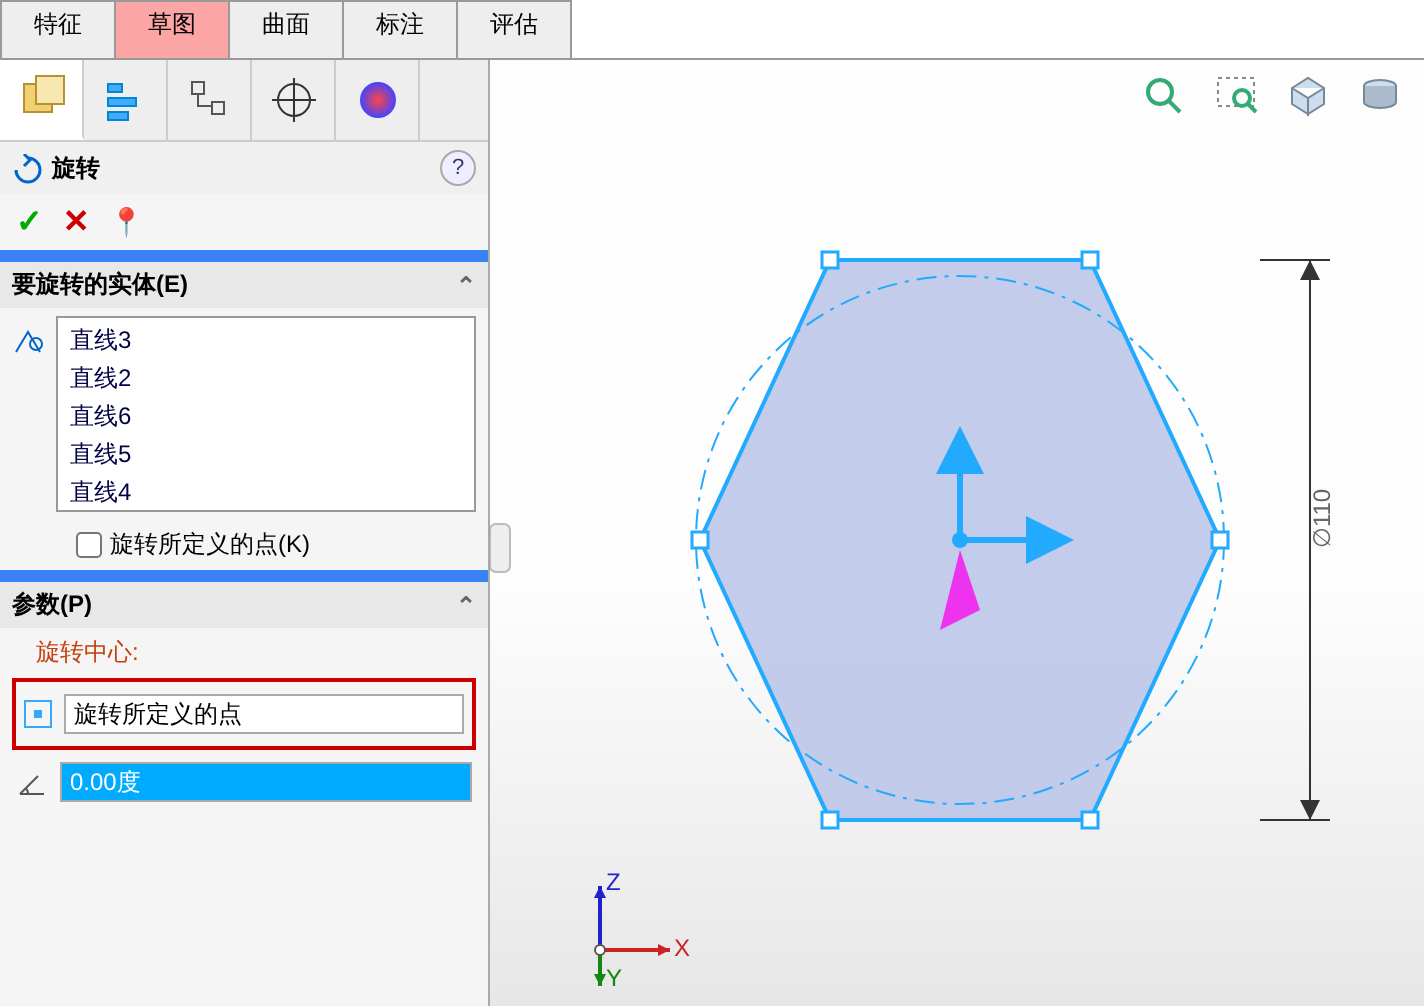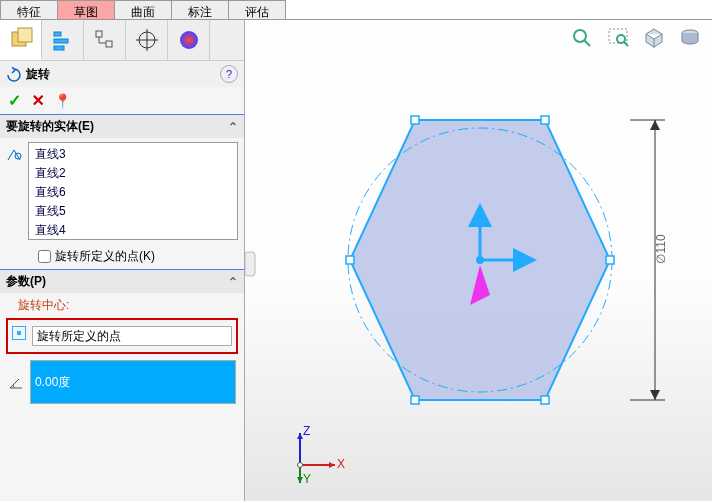--- a/index.html
+++ b/index.html
@@ -1,50 +1,50 @@
 <!DOCTYPE html>
 <html><head>
 <meta charset="utf-8">
 <style>
 *{box-sizing:border-box;margin:0;padding:0;font-family:"Microsoft YaHei",Arial,sans-serif;font-size:12px}
 body{width:712px;height:503px;background:#fff;position:relative;overflow:hidden}
-.tabs{display:flex;background:#fff;border-bottom:1px solid #999;height:20px}
+.tabs{display:flex;background:#fff;border-bottom:1px solid #999;height:30px}
 .tab{padding:3px 16px;border:1px solid #999;border-bottom:none;background:#eee;cursor:pointer;margin-right:-1px}
 .tab.active{background:#fca5a5}
 .layout{display:flex;height:calc(503px - 22px)}
 .side{width:245px;background:#f5f5f5;border-right:1px solid #aaa;overflow:hidden}
 .side-tabs{display:flex;border-bottom:1px solid #ccc;background:#eee}
 .stab{width:42px;height:40px;display:flex;align-items:center;justify-content:center;border-right:1px solid #ccc;cursor:pointer}
 .stab.sel{background:#fff;border-bottom:2px solid #fff;margin-bottom:-1px}
 .panel-hdr{padding:4px 6px;background:#f0f0f0;display:flex;align-items:flex-end;gap:4px}
 .panel-hdr svg{width:16px;height:16px}
 .panel-hdr .title{font-weight:bold}
 .help-btn{margin-left:auto;width:18px;height:18px;border:1px solid #aaa;border-radius:50%;background:#eef;color:#336;text-align:center;line-height:16px;font-size:11px}
 .ok-cancel{display:flex;gap:10px;padding:4px 8px;align-items:center}
 .ok{color:#0a0;font-size:16px;font-weight:bold}
 .cancel{color:#c00;font-size:16px;font-weight:bold}
 .pin{color:#888;font-size:14px}
-.section{border-top:1px solid #3b82f6}
+.section{border-top:6px solid #3b82f6}
 .sec-hdr{padding:3px 6px;background:#e8e8e8;font-weight:bold;display:flex;align-items:center}
 .sec-hdr .chev{margin-left:auto;color:#666}
 .listbox{margin:4px 6px 4px 28px;background:#fff;border:1px solid #999;height:98px;padding:2px;overflow:auto}
 .listbox div{padding:1px 4px;color:#004;cursor:pointer}
 .entity-icon{position:absolute;margin-left:-22px;margin-top:4px}
 .chk{display:flex;align-items:center;gap:4px;padding:4px 6px 4px 38px}
 .chk input{width:13px;height:13px}
 .param-body{padding:2px 6px}
 .sublabel{padding:2px 4px 2px 12px;color:#c2410c}
 .redbox{border:2px solid #c00;padding:6px 4px;margin:2px 0 6px 0}
-.pt-row{display:flex;gap:6px}
+.pt-row{display:flex;align-items:center;gap:6px}
 .pt-ic{width:14px;height:14px;border:1px solid #3af;display:flex;align-items:center;justify-content:center}
 .pt-ic span{width:4px;height:4px;background:#3af}
 .pt-input{flex:1;border:1px solid #aaa;padding:2px 4px;background:#fff}
 .ang-row{display:flex;align-items:center;gap:6px;padding:0 2px}
 .ang-ic{width:16px;height:16px;color:#666}
-.ang-input{flex:1;border:1px solid #aaa;padding:14px 4px;background:#0af;color:#fff}
+.ang-input{flex:1;border:1px solid #aaa;padding:2px 4px;background:#0af;color:#fff}
 .vp{flex:1;position:relative;background:linear-gradient(#fdfdfd 55%,#e6e6e6)}
 .vp-tools{position:absolute;right:8px;top:4px;display:flex;gap:8px}
 .vp-tool{width:28px;height:28px;display:flex;align-items:center;justify-content:center;cursor:pointer}
 .canvas{position:absolute;inset:0}
 .origin-axes{position:absolute;left:40px;bottom:16px}
 </style>
 </head>
 <body>
 
 <div class="tabs">

